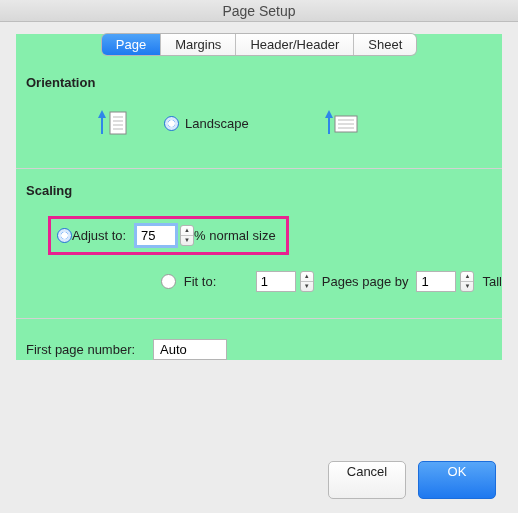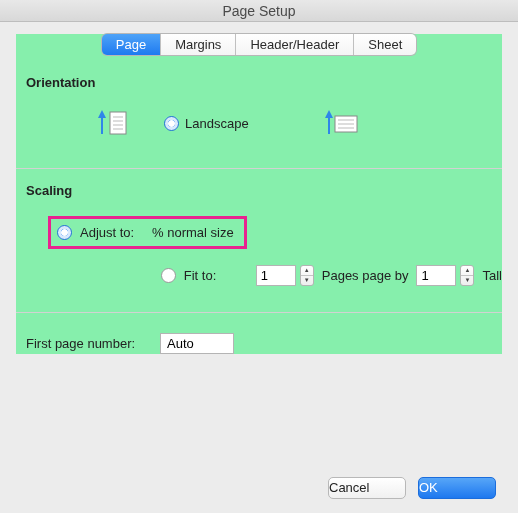--- a/index.html
+++ b/index.html
@@ -76,21 +76,20 @@
     content: ""; position: absolute; left: 3px; top: 3px;
     width: 7px; height: 7px; border-radius: 50%; background: #fff;
   }
   .radio-label { display: inline-flex; align-items: center; gap: 6px; }
   .hr { border: none; border-top: 1px solid #d2d2d2; margin: 6px 0 14px 0; }
   .highlight {
     border: 3px solid #e8228f;
     padding: 6px 10px 6px 6px;
     display: inline-flex;
     align-items: center;
-    gap: 8px;
     margin-left: 32px;
   }
   .fit-row {
     display: flex; align-items: center; gap: 8px;
     margin-left: 38px; margin-top: 16px; justify-content: flex-end;
   }
   .label-fixed { width: 64px; text-align: left; display: inline-block; }
   .numbox {
     display: inline-flex; align-items: center;
   }
@@ -109,37 +108,37 @@
   .stepper {
     width: 14px; height: 21px; margin-left: 4px;
     border: 1px solid #b4b4b4; border-radius: 3px;
     background: linear-gradient(#fff,#eee);
     display: flex; flex-direction: column;
     font-size: 6px; color: #444;
   }
   .stepper div { flex: 1; text-align: center; line-height: 9px; }
   .stepper div:first-child { border-bottom: 1px solid #c5c5c5; }
   .first-page-row {
-    display: flex; align-items: center; gap: 25px;
+    display: flex; align-items: center; gap: 18px;
     margin: 20px 0 0 10px;
   }
   .first-page-row input {
     width: 74px; height: 21px; border: 1px solid #b4b4b4;
     background: #fff; font-size: 13px; padding: 1px 6px;
   }
   .footer {
     position: absolute; bottom: 14px; right: 22px;
     display: flex; gap: 12px;
   }
   .btn {
-    min-width: 78px; height: 22px;
+    min-width: 78px; height: 38px;
     border-radius: 5px;
     border: 1px solid #b8b8b8;
     background: linear-gradient(#ffffff,#f0f0f0);
-    font-size: 13px; line-height: 20px;
+    font-size: 13px; text-align: center; line-height: 20px;
     cursor: default;
   }
   .btn.primary {
     border-color: #1b6ddc;
     background: linear-gradient(#57a6f8,#1e78ef);
     color: #fff;
   }
 </style>
 </head>
 <body>
@@ -186,20 +185,27 @@
     </span>
   </div>
 
   <hr class="hr">
 
   <div class="section-title">Scaling</div>
 
   <div class="highlight">
     <span class="radio checked"></span>
     <span class="label-fixed">Adjust to:</span>
+    <span class="numbox focused">
+      <input value="75" style="">
+      <span class="stepper">
+          <div>▲</div>
+          <div>▼</div>
+        </span>
+    </span>
     <span>% normal size</span>
   </div>
 
   <div class="fit-row">
     <span class="radio"></span>
     <span class="label-fixed">Fit to:</span>
     <span class="numbox">
       <input value="1" style="">
       <span class="stepper">
           <div>▲</div>

